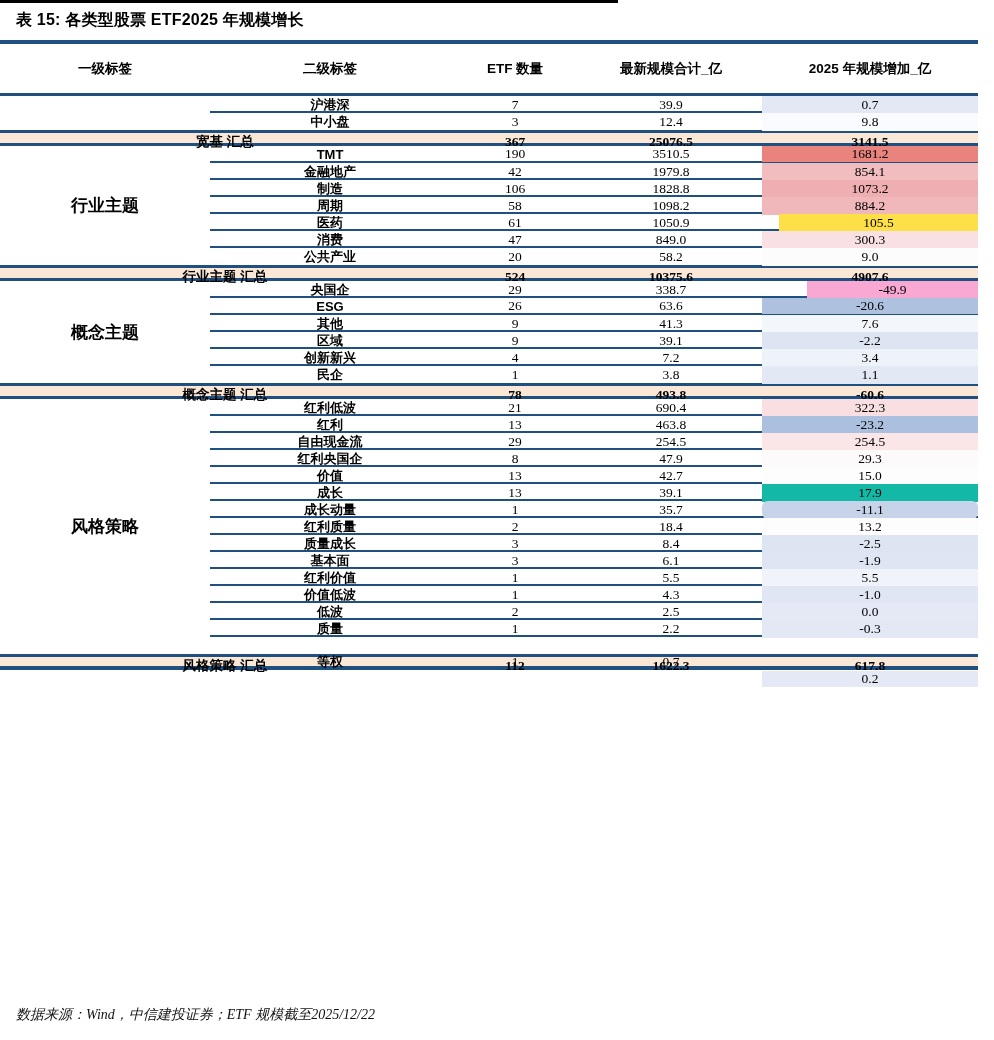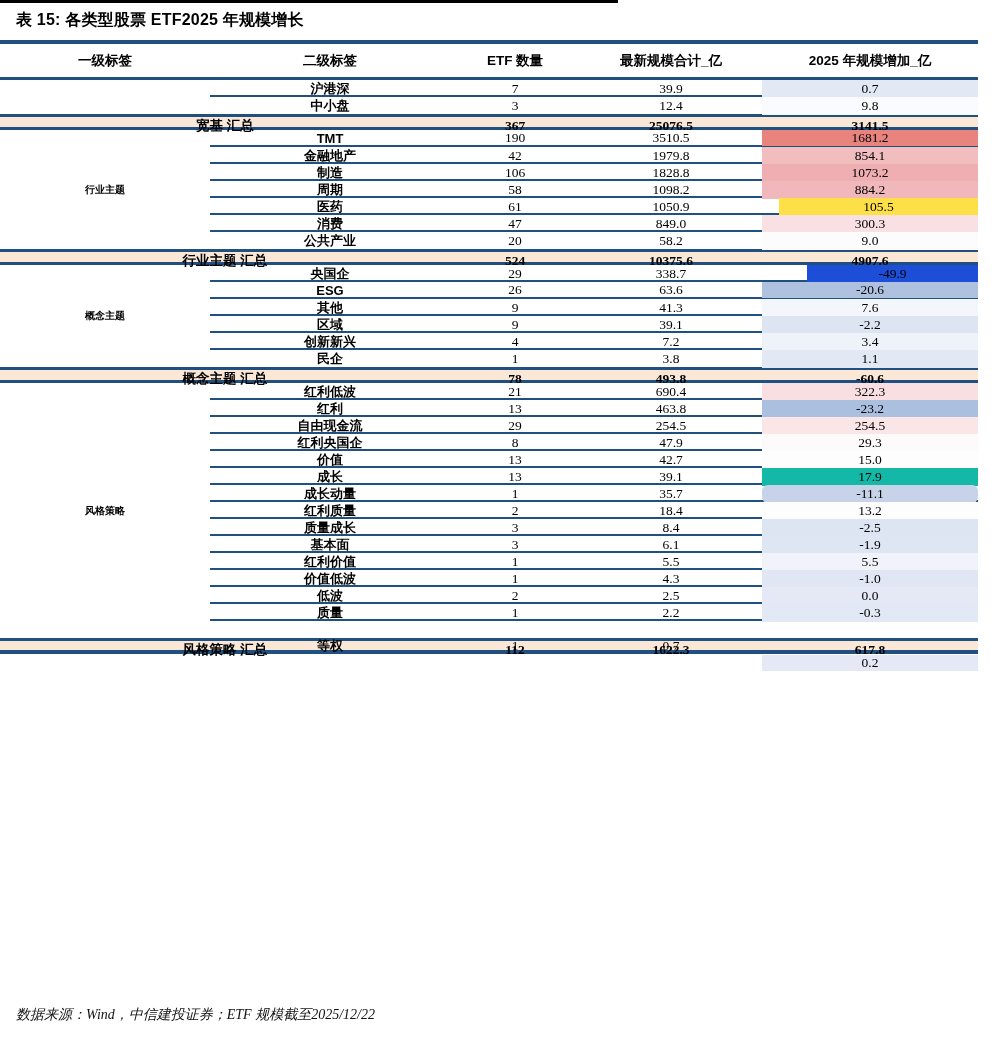--- a/index.html
+++ b/index.html
@@ -2,24 +2,24 @@
 <html><head>
 <meta charset="utf-8">
 <style>
   html,body{margin:0;padding:0;background:#ffffff;}
   body{width:994px;height:1040px;font-family:"Liberation Serif","DejaVu Serif",serif;color:#000;}
   .page{position:relative;width:994px;height:1040px;overflow:hidden;}
   .top-rule{position:absolute;left:0;top:0;width:618px;height:3px;background:#000;}
   .title{position:absolute;left:16px;top:10px;width:960px;font-size:16px;font-weight:bold;letter-spacing:0.2px;font-family:"Liberation Sans","DejaVu Sans",sans-serif;}
   .table-wrap{position:absolute;left:0;top:40px;width:978px;}
   .title-underline{height:4px;background:#1F5080;}
-  .thead{display:grid;grid-template-columns:210px 240px 130px 182px 216px;height:36px;box-sizing:border-box;border-bottom:3px solid #1F5080;}
+  .thead{display:grid;grid-template-columns:210px 240px 130px 182px 216px;height:52px;box-sizing:border-box;border-bottom:3px solid #1F5080;}
   .thead .hcell{display:flex;align-items:center;justify-content:center;font-weight:bold;font-size:13.5px;font-family:"Liberation Sans","DejaVu Sans",sans-serif;}
   .section{display:flex;}
-  .sec-label{width:210px;display:flex;align-items:center;justify-content:center;font-weight:bold;font-size:10px;font-family:Liberation Serif, serif;}
+  .sec-label{width:210px;display:flex;align-items:center;justify-content:center;font-weight:bold;font-size:17px;font-family:Liberation Serif, serif;}
   .sec-rows{width:768px;}
   .row{display:grid;grid-template-columns:240px 130px 182px 216px;height:17px;box-sizing:border-box;}
   .sec-rows .row{border-bottom:2px solid #1F5080;}
   .sec-rows .row:last-child{border-bottom:none;}
   .cell{display:flex;align-items:center;justify-content:center;font-size:13.5px;}
   .cell.lbl{font-weight:bold;font-family:"Liberation Sans","DejaVu Sans",sans-serif;font-size:13px;}
   .summary{display:grid;grid-template-columns:450px 130px 182px 216px;height:16px;box-sizing:border-box;border-top:3px solid #1F5080;border-bottom:3px solid #1F5080;}
   .summary.final{border-bottom:4px solid #1F5080;}
   .summary .cell{font-weight:bold;}
   .summary .cell.lbl{font-size:13.5px;}
@@ -118,21 +118,21 @@
           <div class="cell">10375.6</div>
           <div class="cell">4907.6</div>
         </div>
         <div class="section">
           <div class="sec-label">概念主题</div>
           <div class="sec-rows">
             <div class="row">
               <div class="cell lbl">央国企</div>
               <div class="cell">29</div>
               <div class="cell">338.7</div>
-              <div class="cell" style="background: #1d4ed8; margin-left: 45px;">-49.9</div>
+              <div class="cell" style="background: #f9a8d4; margin-left: 45px;">-49.9</div>
             </div>
             <div class="row">
               <div class="cell lbl">ESG</div>
               <div class="cell">26</div>
               <div class="cell">63.6</div>
               <div class="cell" style="background: rgb(174, 194, 224);">-20.6</div>
             </div>
             <div class="row">
               <div class="cell lbl">其他</div>
               <div class="cell">9</div>

